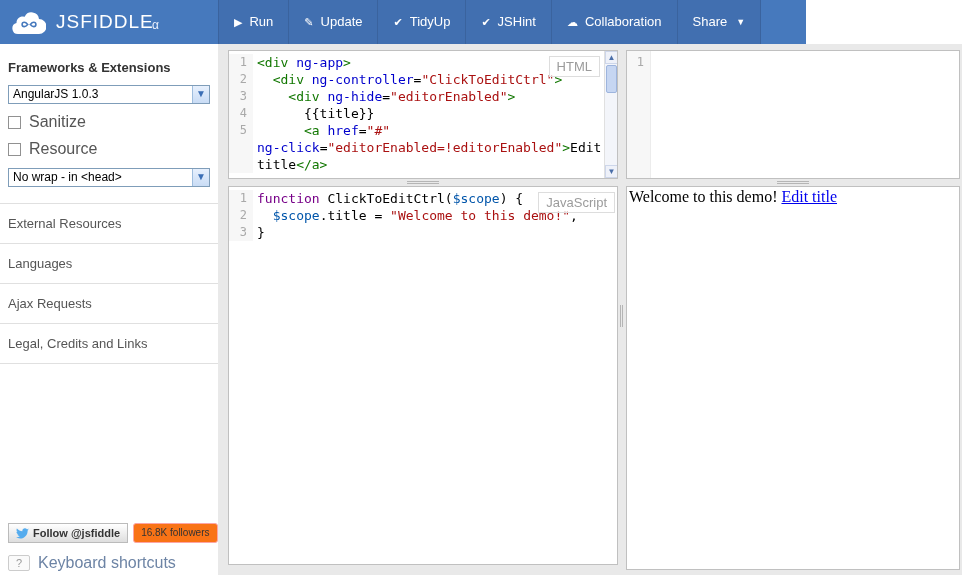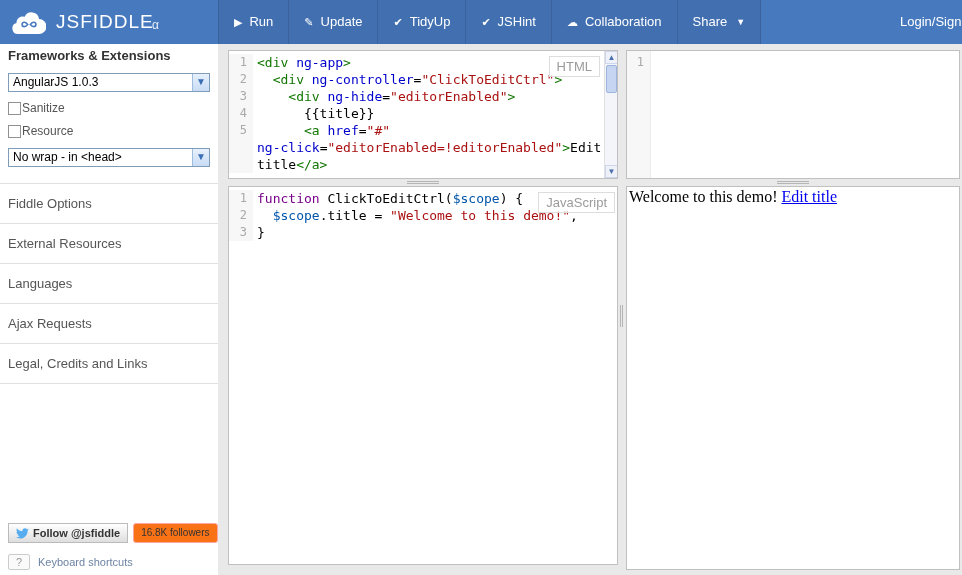--- a/index.html
+++ b/index.html
@@ -1,63 +1,63 @@
 <!DOCTYPE html>
 <html><head>
 <meta charset="utf-8">
 <style>
   * { margin:0; padding:0; box-sizing:border-box; }
   html,body { width:962px; height:575px; overflow:hidden; background:#fff;
     font-family:"Liberation Sans", sans-serif; }
   .stage { position:relative; width:962px; height:575px; background:#fff; }
 
   
-  .navbar { position:absolute; left:0; top:0; width:962px; height:44px;
+  .navbar { position:absolute; left:0; top:0; width:806px; height:44px;
     background:#4679bd; color:#fff; }
   .logo { position:absolute; left:12px; top:9px; width:34px; height:26px; }
   .brand { position:absolute; left:56px; top:11px; font-size:19px; letter-spacing:1px; color:#fff; }
   .brand-suffix { position:absolute; left:152px; top:18px; font-size:12px; color:#e8eefb; }
   .nav-items { position:absolute; left:218px; top:0; height:44px; display:flex; }
   .nav-item { height:44px; line-height:44px; padding:0 15px; background:#416fb0;
     border-left:1px solid #3a639e; font-size:13px; color:#fff; cursor:pointer;
     display:flex; align-items:center; gap:7px; }
   .nav-item:last-child { border-right:1px solid #3a639e; }
   .nav-icon { font-size:11px; line-height:1; display:inline-flex; align-items:center; }
   .nav-caret { font-size:9px; margin-left:2px; }
   .login { position:absolute; left:900px; top:0; height:44px; line-height:44px;
     font-size:13px; color:#fff; white-space:nowrap; cursor:pointer; }
 
   
   .sidebar { position:absolute; left:0; top:44px; width:218px; height:531px; background:#fff; }
-  .sb-heading { padding:4px 8px 0 8px; font-size:13px; font-weight:bold; color:#333; }
+  .sb-heading { padding:16px 8px 0 8px; font-size:13px; font-weight:bold; color:#333; }
   .sb-select { position:relative; margin:10px 8px 0 8px; height:19px; border:1px solid #7f9db9;
     background:#fff; font-size:12px; color:#000; line-height:17px; padding:0 20px 0 4px;
     cursor:pointer; white-space:nowrap; overflow:hidden; }
   .sb-select:first-of-type { margin-top:22px; }
   .sel-arrow { position:absolute; right:0; top:0; width:17px; height:17px;
     background:linear-gradient(#e7f0fd,#c9dcf5); border-left:1px solid #9ebdde;
     color:#3b6eb5; font-size:10px; text-align:center; line-height:16px; }
-  .sb-check { display:flex; align-items:center; gap:1px; margin:9px 8px 0 8px;
-    font-size:12px; color:#555; cursor:pointer; }
+  .sb-check { display:flex; align-items:center; gap:8px; margin:9px 8px 0 8px;
+    font-size:16px; color:#555; cursor:pointer; }
   .checkbox { width:13px; height:13px; border:1px solid #919191; background:#fff; }
   .sb-sections { margin-top:16px; }
   .sb-section { padding:12px 8px; font-size:13px; color:#555; border-top:1px solid #e0e0e0;
     cursor:pointer; }
   .sb-section:last-child { border-bottom:1px solid #e0e0e0; }
 
   .twitter-row { position:absolute; left:8px; top:479px; display:flex; align-items:center; }
   .tw-btn { display:flex; align-items:center; gap:4px; height:20px; padding:0 7px;
     background:linear-gradient(#ffffff,#dedede); border:1px solid #bbb; border-radius:0;
     font-size:11px; font-weight:bold; color:#333; cursor:pointer; }
   .tw-count { height:20px; line-height:18px; margin-left:5px; padding:0 7px;
     border:1px solid #fca5a5; border-radius:3px; font-size:10px; color:#333; background:#f97316; }
   .kb-row { position:absolute; left:8px; top:510px; display:flex; align-items:center; gap:8px; }
   .kb-key { width:22px; height:16px; line-height:14px; text-align:center; border:1px solid #ccc;
     border-radius:2px; color:#999; font-size:11px; background:#fafafa; cursor:pointer; }
-  .kb-label { font-size:11px; color:#6d84a5; cursor:pointer; }
+  .kb-label { font-size:16px; color:#6d84a5; cursor:pointer; }
 
   
   .editors-bg { position:absolute; left:218px; top:44px; width:744px; height:531px; background:#e9e9e9; }
   .panel { position:absolute; background:#fff; border:1px solid #c0c0c0; overflow:hidden; }
   .panel-html   { left:228px; top:50px;  width:390px; height:129px; }
   .panel-js     { left:228px; top:186px; width:390px; height:379px; }
   .panel-css    { left:626px; top:50px;  width:334px; height:129px; }
   .panel-result { left:626px; top:186px; width:334px; height:384px; }
 
   .code-area { position:absolute; left:0; top:0; right:0; bottom:0;
@@ -160,21 +160,20 @@
           <span>Resource</span>
         </div>
       </div>
 
     <div class="sb-select">
       <span>No wrap - in &lt;head&gt;</span>
       <span class="sel-arrow">▼</span>
     </div>
 
     <div class="sb-sections" id="sb-sections">
-        <div class="sb-section">Fiddle Options</div>
         <div class="sb-section">External Resources</div>
         <div class="sb-section">Languages</div>
         <div class="sb-section">Ajax Requests</div>
         <div class="sb-section">Legal, Credits and Links</div>
       </div>
 
     <div class="twitter-row">
       <div class="tw-btn">
         <svg width="13" height="11" viewBox="0 0 17 14">
           <path d="M17 1.7c-.6.3-1.3.5-2 .6.7-.4 1.3-1.1 1.5-1.9-.7.4-1.4.7-2.2.9C13.6.5 12.7 0 11.7 0 9.8 0 8.3 1.5 8.3 3.4c0 .3 0 .5.1.8C5.5 4 3 2.7 1.2.6.9 1.1.7 1.7.7 2.3c0 1.2.6 2.2 1.5 2.8-.6 0-1.1-.2-1.6-.4v.1c0 1.6 1.2 3 2.7 3.3-.3.1-.6.1-.9.1-.2 0-.4 0-.6-.1.4 1.4 1.7 2.3 3.2 2.4-1.2.9-2.6 1.5-4.2 1.5H0c1.5 1 3.3 1.5 5.3 1.5 6.4 0 9.9-5.3 9.9-9.9v-.4c.7-.5 1.3-1.1 1.8-1.8z" fill="#55acee"></path>

